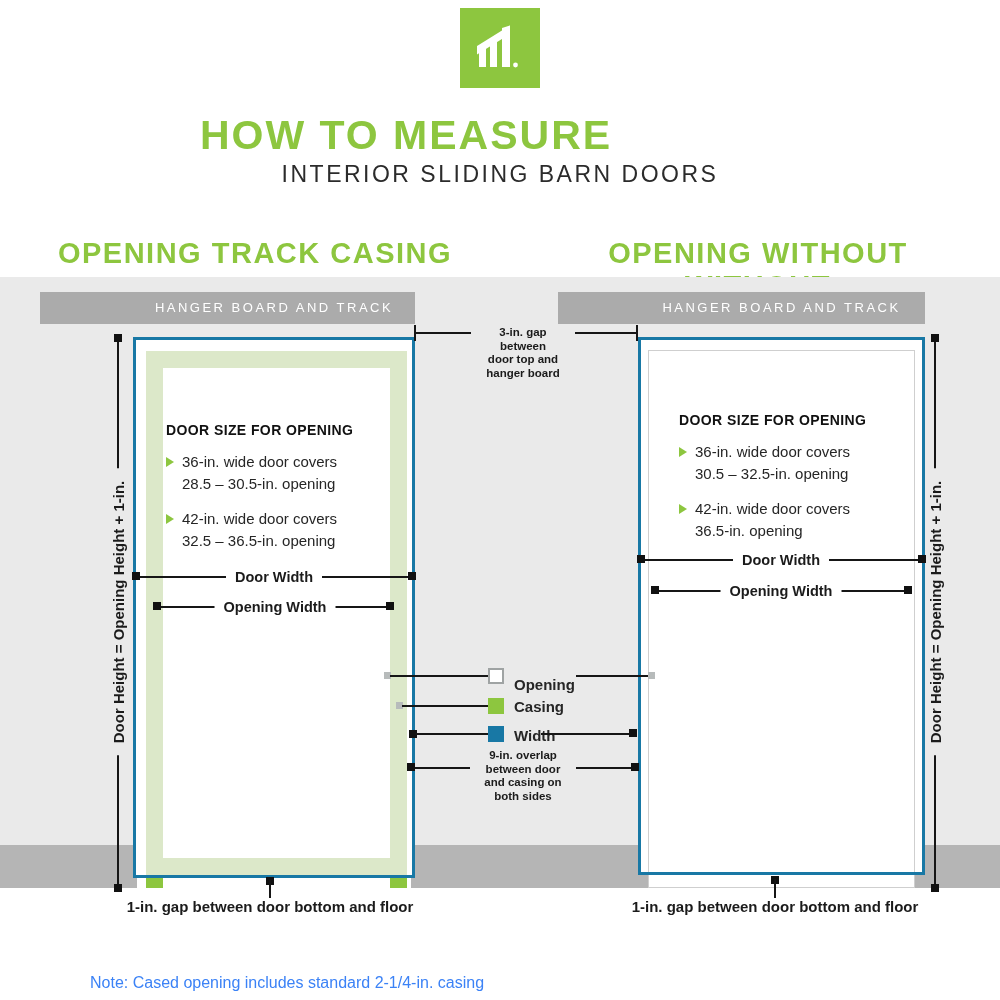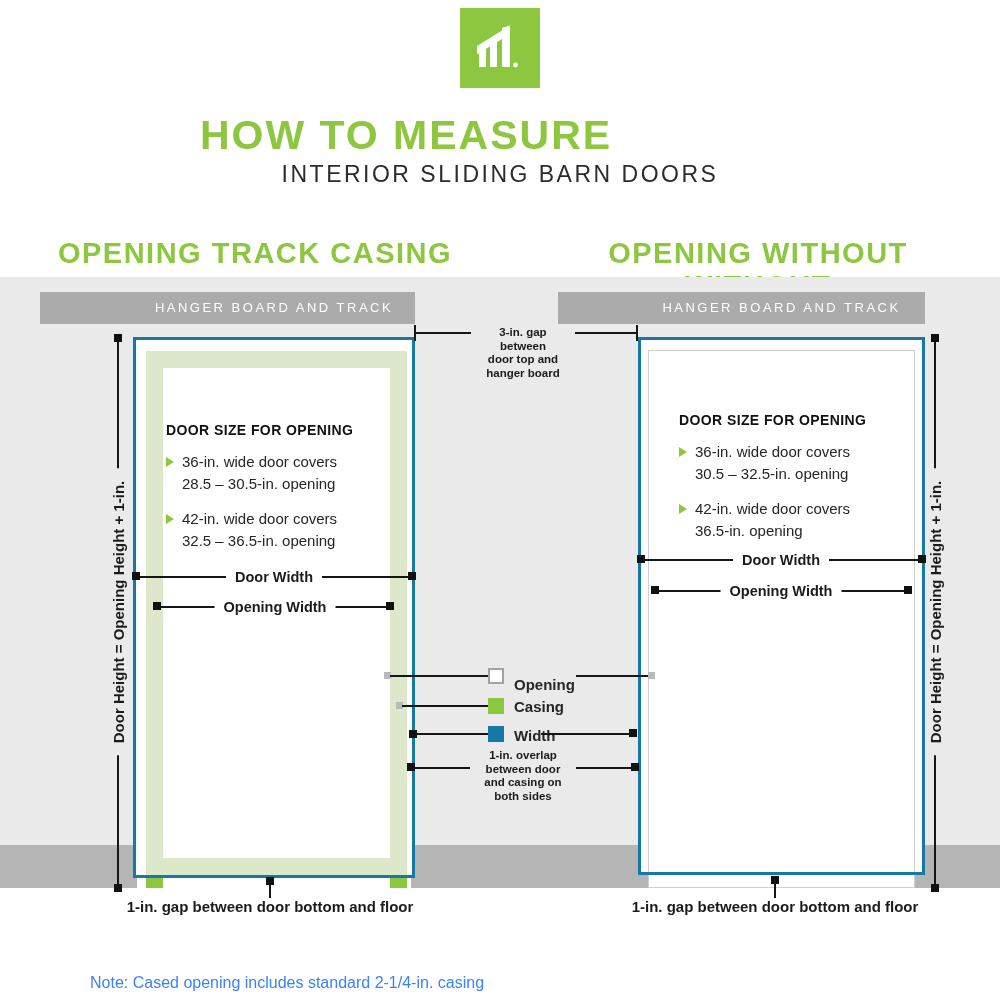--- a/index.html
+++ b/index.html
@@ -151,21 +151,21 @@
   <div class="hline" style="left:416px;top:733px;width:72px;"></div>
   <div class="swatch" style="left:488px;top:726px;background:var(--blue);"></div>
   <div class="legend-label" style="left:514px;top:727px;">Width</div>
   <div class="hline" style="left:541px;top:733px;width:90px;"></div>
   <div class="sq" style="left:629px;top:729px;"></div>
 
   <div class="hline" style="left:411px;top:767px;width:59px;"></div>
   <div class="sq" style="left:407px;top:763px;"></div>
   <div class="hline" style="left:576px;top:767px;width:61px;"></div>
   <div class="sq" style="left:631px;top:763px;"></div>
-  <div class="measure-text" style="left:470px;top:749px;width:106px;">1-in. overlap
+  <div class="measure-text" style="left:470px;top:749px;width:106px;">9-in. overlap
 between door
 and casing on
 both sides</div>
 
   <div class="door-info" style="left:166px;top:422px;">
     <div class="di-head">DOOR SIZE FOR OPENING</div>
     <div class="di-item">
       <div class="tri"></div>
       <div class="di-lines">36-in. wide door covers
 28.5 – 30.5-in. opening</div>

